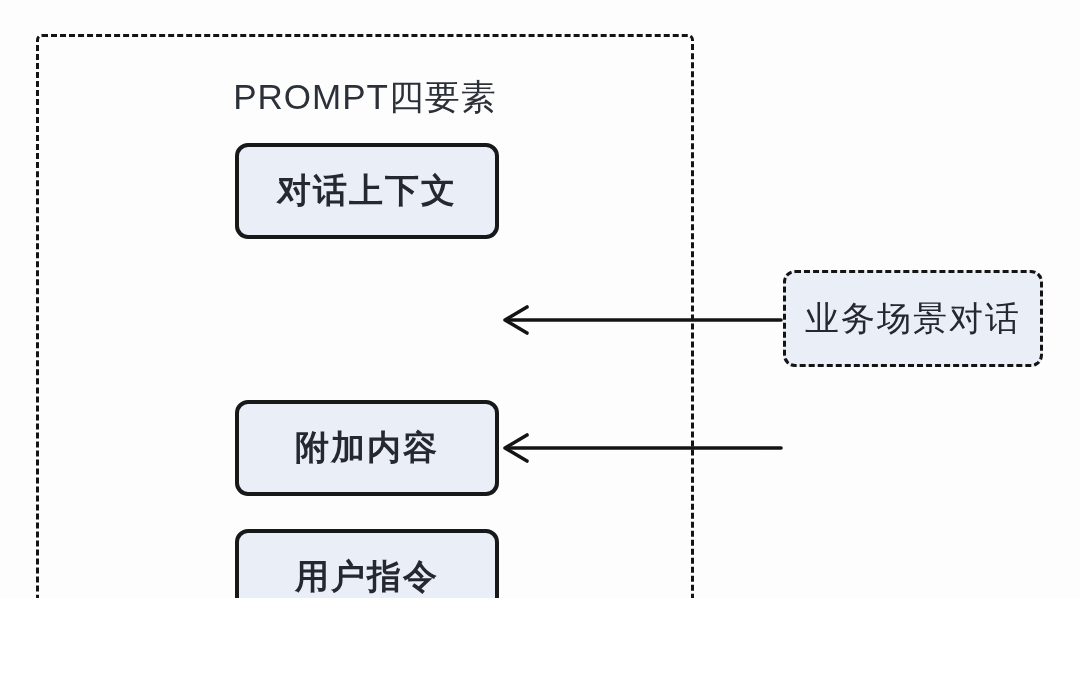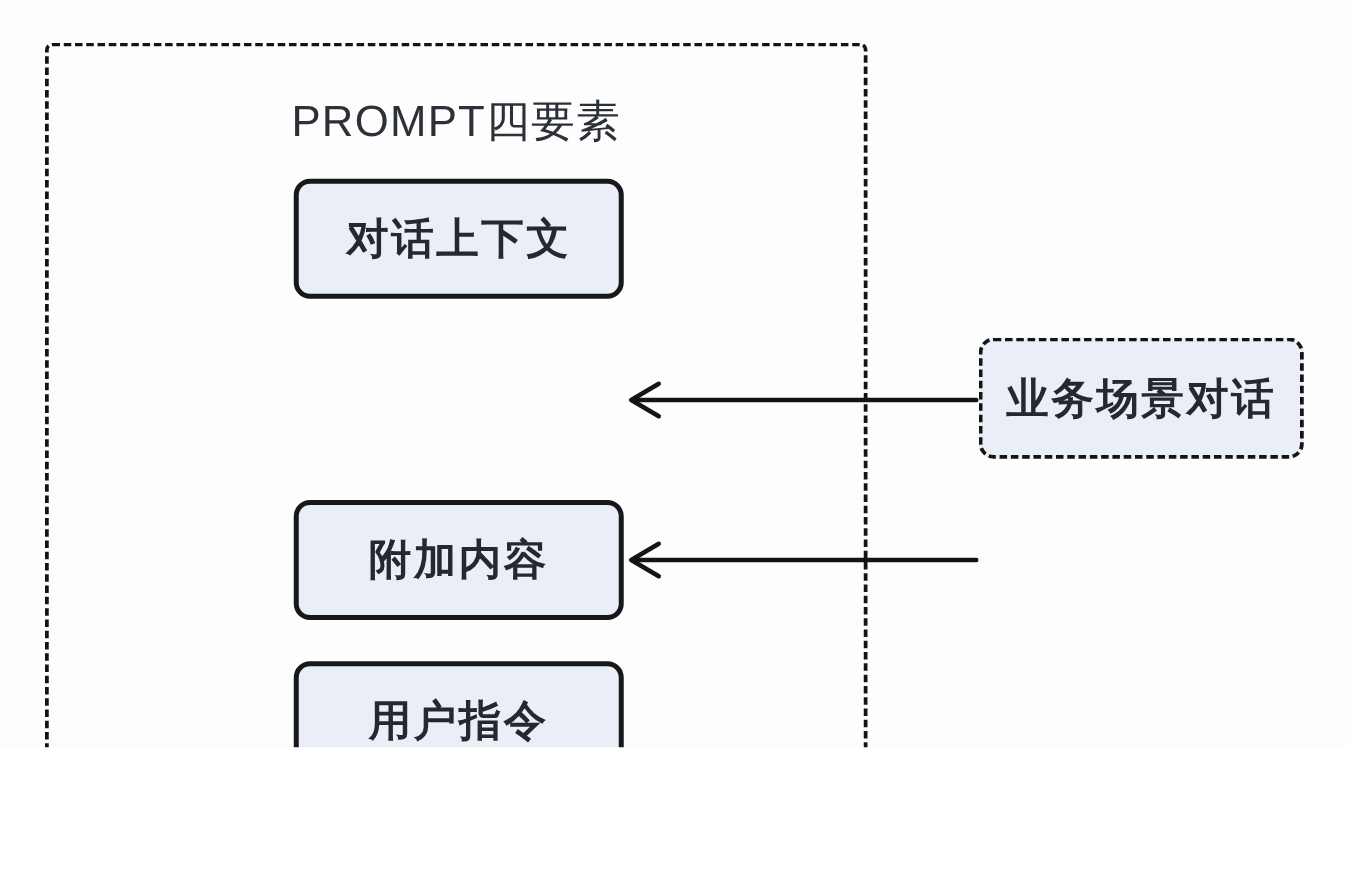--- a/index.html
+++ b/index.html
@@ -63,21 +63,21 @@
     width: 260px;
     height: 97px;
     box-sizing: border-box;
     background: var(--box-fill, #e9eef7);
     border: 3px dashed var(--container-border, #141414);
     border-radius: 12px;
     display: flex;
     align-items: center;
     justify-content: center;
     font-size: 34px;
-    font-weight: bold;
+    font-weight: normal;
     color: var(--label-text, #25282e);
     letter-spacing: 2px;
   }
   .ref-1 { top: 270px; }
   .ref-2 { top: 398px; }
   .arrows-layer {
     position: absolute;
     left: 0;
     top: 0;
     width: 1080px;

